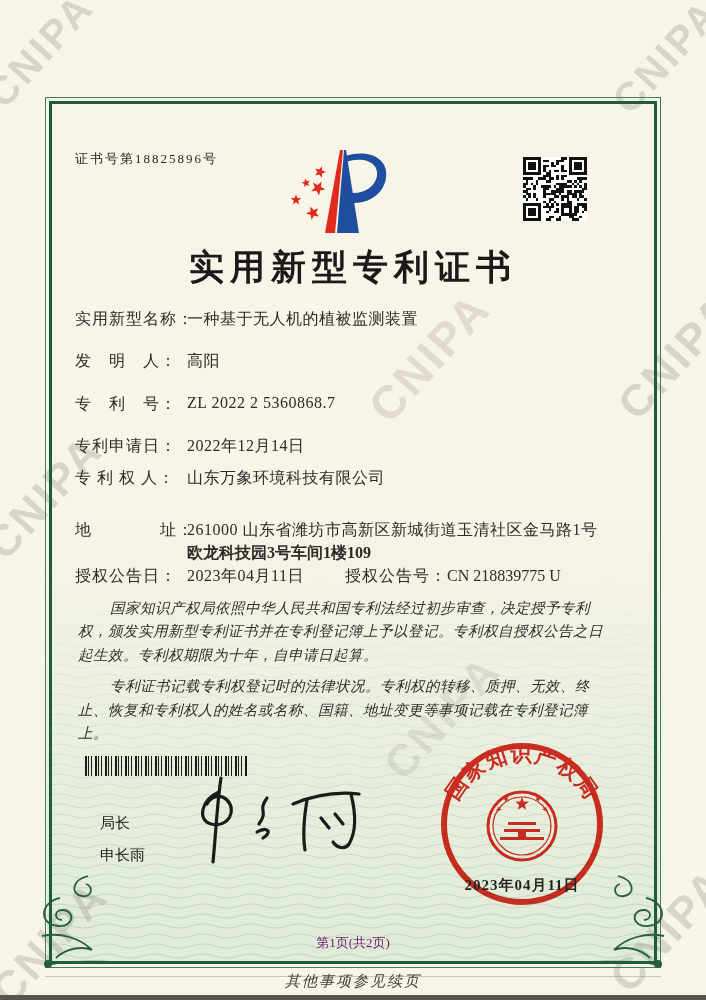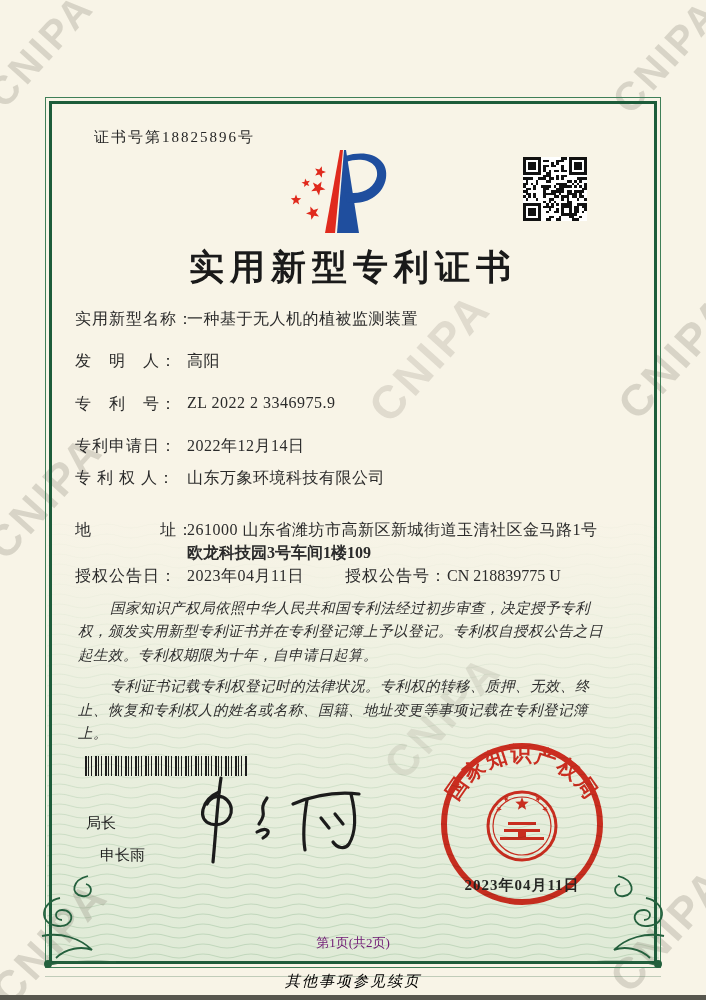--- a/index.html
+++ b/index.html
@@ -13,21 +13,21 @@
   .wm{
     position:absolute;font-family:"Liberation Sans","DejaVu Sans",sans-serif;
     font-weight:bold;color:rgba(150,145,132,0.32);letter-spacing:3px;
     transform:rotate(-48deg);pointer-events:none;white-space:nowrap;
   }
   
   .frame-outer{position:absolute;left:45px;top:97px;right:45px;bottom:32px;border:1px solid #3f7f58;}
   .frame-inner{position:absolute;left:49px;top:101px;right:49px;bottom:36px;border:3px solid #1d5c3a;}
   .frame-shadow{position:absolute;left:45px;right:45px;bottom:23px;height:1px;background:rgba(90,130,100,0.35);}
   
-  .cert-number{position:absolute;left:75px;top:128px;font-size:15px;letter-spacing:2px;color:#262626;margin-left:19px;}
+  .cert-number{position:absolute;left:75px;top:150px;font-size:13px;letter-spacing:2px;color:#262626;}
   .logo{position:absolute;left:283px;top:140px;width:120px;height:100px;}
   .qr{position:absolute;left:523px;top:157px;width:64px;height:64px;}
   .title{
     position:absolute;left:0;top:244px;width:100%;text-align:center;
     font-size:35px;font-weight:bold;letter-spacing:6px;color:#1a1a1a;
   }
   
   .frow{position:absolute;left:75px;font-size:16px;white-space:nowrap;color:#2b2b2b;}
   .frow .lbl{display:inline-block;width:112px;letter-spacing:1px;vertical-align:top;}
   .frow .val{letter-spacing:0.5px;}
@@ -39,28 +39,28 @@
     font-size:14.5px;line-height:1.62;font-style:italic;color:#2e2e2e;
     letter-spacing:0.5px;
   }
   .body-text p{margin:0 18px 8px 0;text-indent:2.2em;}
   
   .barcode{
     position:absolute;left:85px;top:756px;width:163px;height:20px;
     background:repeating-linear-gradient(90deg,#1c1c1c 0 2px,transparent 2px 3px,#1c1c1c 3px 4px,transparent 4px 6px,#1c1c1c 6px 7px,transparent 7px 10px);
   }
   
-  .sig-title{position:absolute;left:86px;top:814px;font-family:"Liberation Sans","DejaVu Sans",sans-serif;font-size:15px;color:#1c1c1c;}
+  .sig-title{position:absolute;left:100px;top:814px;font-family:"Liberation Sans","DejaVu Sans",sans-serif;font-size:15px;color:#1c1c1c;}
   .sig-name{position:absolute;left:100px;top:846px;font-family:"Liberation Sans","DejaVu Sans",sans-serif;font-size:15px;color:#1c1c1c;}
   .sig-hand{position:absolute;left:185px;top:772px;width:195px;height:100px;}
   
   .seal{position:absolute;left:436px;top:738px;width:172px;height:172px;mix-blend-mode:multiply;opacity:0.95;}
   
   .page-num{position:absolute;left:0;top:934px;width:100%;text-align:center;font-size:13px;color:#701a75;}
-  .foot-note{position:absolute;left:0;top:972px;width:100%;text-align:center;font-size:15px;font-style:italic;color:#000000;letter-spacing:2px;}
+  .foot-note{position:absolute;left:0;top:972px;width:100%;text-align:center;font-size:15px;font-style:italic;color:#404040;letter-spacing:2px;}
   .bottom-strip{position:absolute;left:0;bottom:0;width:100%;height:5px;background:#57564e;}
   .corner{position:absolute;width:90px;height:100px;}
   .corner.bl{left:26px;top:872px;}
   .corner.br{left:590px;top:872px;transform:scaleX(-1);}
   .waves{position:absolute;left:47px;top:520px;width:612px;height:443px;pointer-events:none;}
 </style>
 </head>
 <body>
 
 <div class="page">
@@ -380,21 +380,21 @@
 
   <div class="title">实用新型专利证书</div>
 
   <div class="frow" style="top:309px;">
     <span class="lbl">实用新型名称：</span><span class="val">一种基于无人机的植被监测装置</span>
   </div>
   <div class="frow" style="top:351px;">
     <span class="lbl">发　明　人：</span><span class="val">高阳</span>
   </div>
   <div class="frow" style="top:394px;">
-    <span class="lbl">专　利　号：</span><span class="val">ZL 2022 2 3346975.9</span>
+    <span class="lbl">专　利　号：</span><span class="val">ZL 2022 2 5360868.7</span>
   </div>
   <div class="frow" style="top:436px;">
     <span class="lbl">专利申请日：</span><span class="val">2022年12月14日</span>
   </div>
   <div class="frow" style="top:468px;">
     <span class="lbl">专 利 权 人：</span><span class="val">山东万象环境科技有限公司</span>
   </div>
   <div class="frow" style="top:520px;">
     <span class="lbl">地　　　　址：</span><span class="val">261000 山东省潍坊市高新区新城街道玉清社区金马路1号</span>
   </div>

